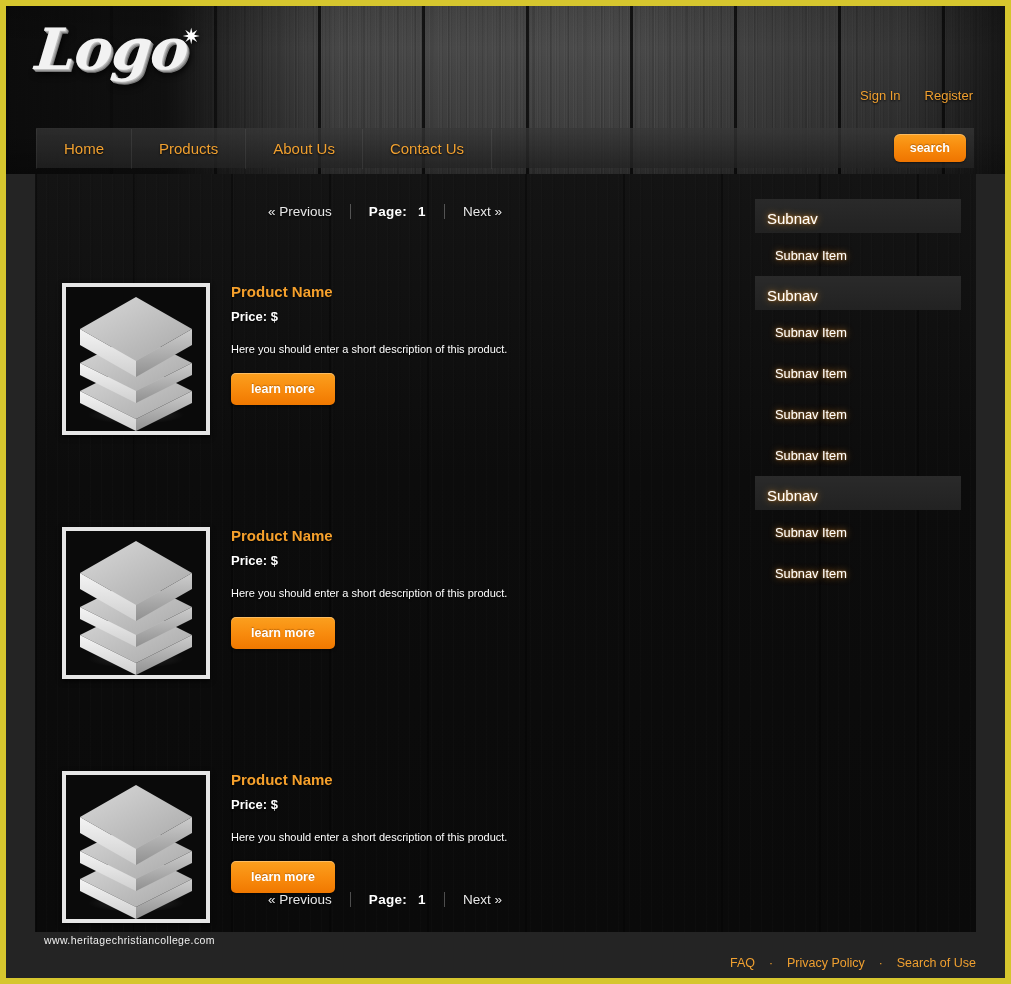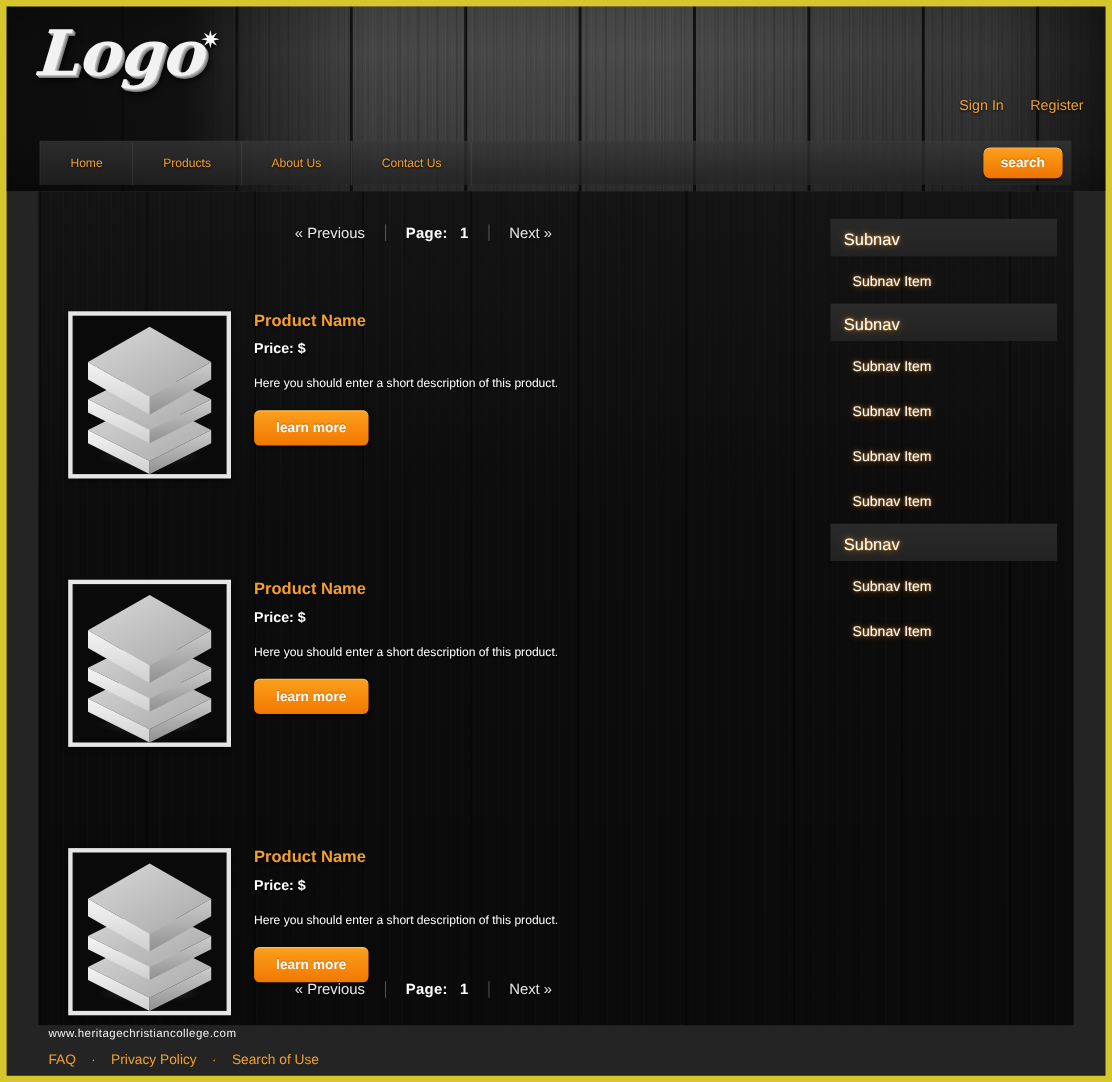--- a/index.html
+++ b/index.html
@@ -108,21 +108,21 @@
     font-size: 22px;
     line-height: 1;
     margin-left: -6px;
     margin-top: 6px;
     text-shadow: 1px 2px 4px rgba(0,0,0,0.85);
   }
 
   
   #account-links {
     position: absolute;
-    right: 20px;
+    right: 32px;
     top: 82px;
     z-index: 5;
     display: flex;
     gap: 24px;
     font-size: 13px;
   }
   #account-links a {
     color: #f0a030;
     text-decoration: none;
     text-shadow: 0 1px 2px rgba(0,0,0,0.9);
@@ -137,21 +137,21 @@
     height: 40px;
     z-index: 5;
     background: linear-gradient(180deg, rgba(55,55,55,0.72), rgba(35,35,35,0.78));
     border-top: 1px solid rgba(255,255,255,0.07);
     display: flex;
     align-items: center;
   }
   .nav-item {
     position: relative;
     padding: 0 27px;
-    font-size: 11px;
+    font-size: 15px;
     color: #f0a030;
     text-decoration: none;
     line-height: 40px;
     text-shadow: 0 1px 2px rgba(0,0,0,0.85);
     border-right: 1px solid rgba(255,255,255,0.07);
   }
   .nav-item:first-child { border-left: 1px solid rgba(255,255,255,0.05); }
 
   
   #search-area {
@@ -349,20 +349,21 @@
     letter-spacing: 0.4px;
     margin-bottom: 10px;
     padding-left: 9px;
   }
   #footer-links {
     display: flex;
     align-items: center;
     gap: 14px;
     padding-left: 9px;
     font-size: 12.5px;
+    justify-content: flex-end;
   }
   #footer-links a {
     color: #f0a030;
     text-decoration: none;
   }
   #footer-links .dot { color: #f0a030; font-size: 12px; }
 </style>
 </head>
 <body>
 

